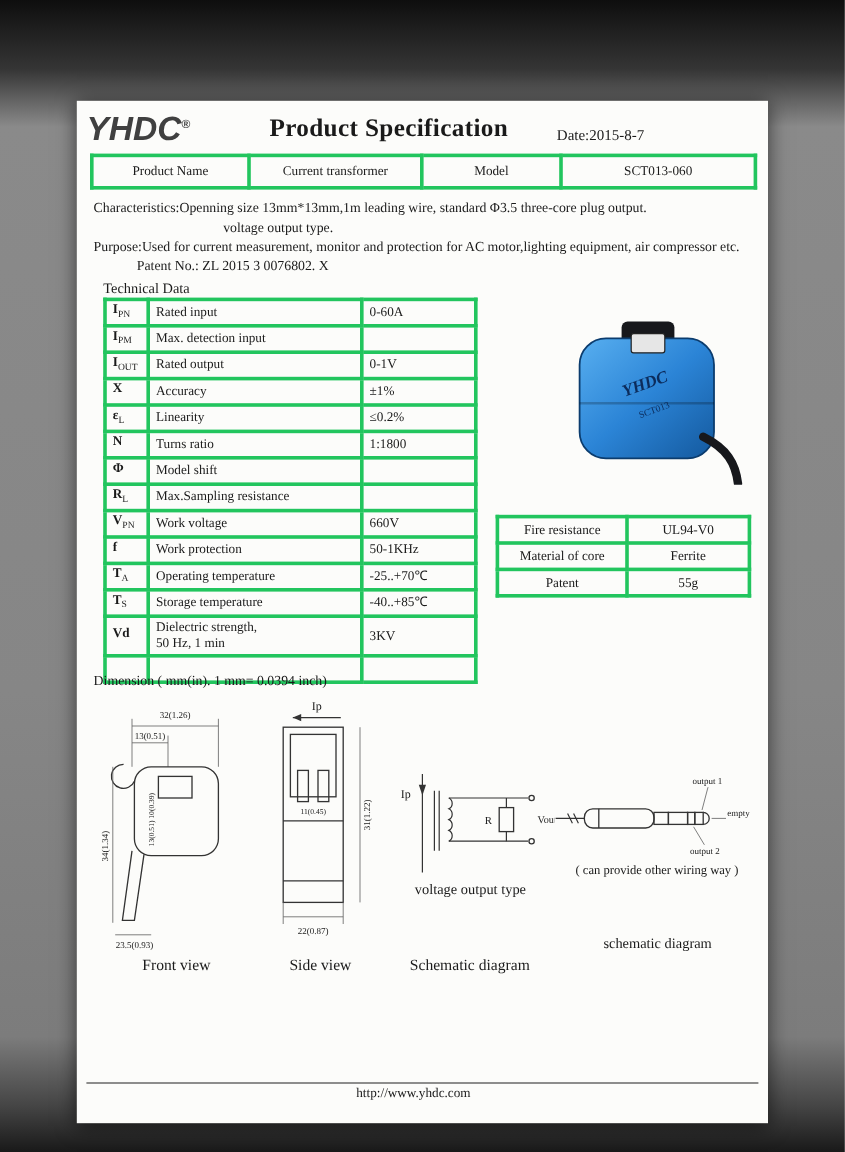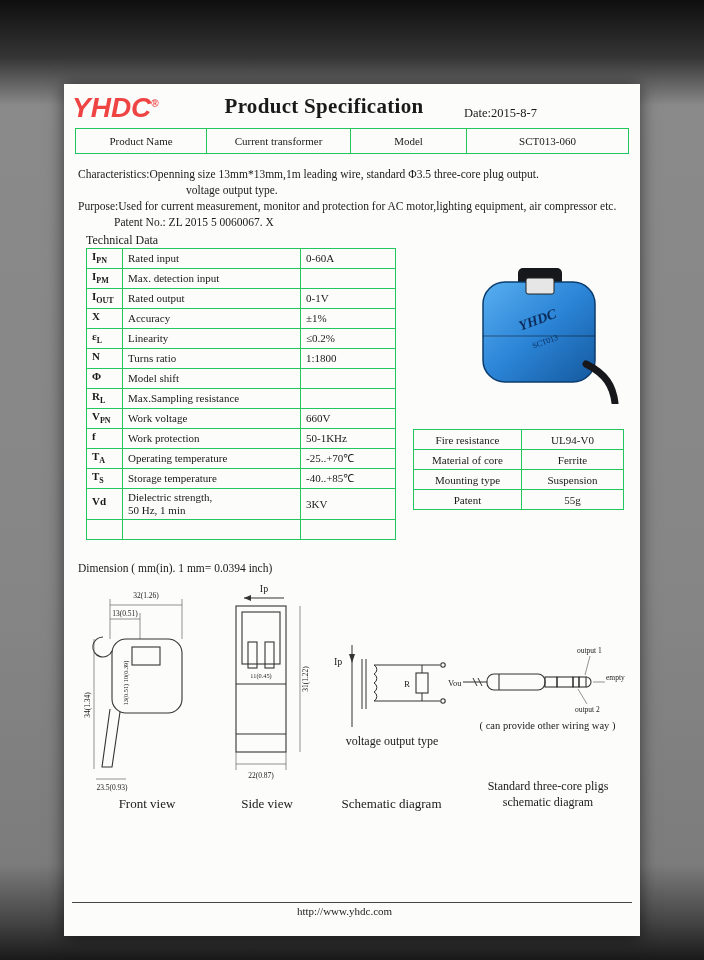--- a/index.html
+++ b/index.html
@@ -3,37 +3,37 @@
 <meta charset="utf-8">
 <style>
   html,body{margin:0;padding:0;}
   body{
     width:704px;height:960px;position:relative;overflow:hidden;
     background:linear-gradient(180deg,#0e0e0e 0%,#353535 6%,#8a8a8a 11%,#868686 60%,#7c7c7c 90%,#454545 96%,#191919 100%);
     font-family:"Liberation Serif",serif;color:#1a1a1a;
   }
   .page{position:absolute;left:64px;top:84px;width:576px;height:852px;background:#fcfcfa;box-shadow:0 2px 16px rgba(0,0,0,.6);}
   .abs{position:absolute;}
-  .logo{left:8px;top:8px;font-family:"Liberation Sans",sans-serif;font-style:italic;font-weight:bold;font-size:28px;color:#ef4444;text-align:center;}
+  .logo{left:8px;top:8px;font-family:"Liberation Sans",sans-serif;font-style:italic;font-weight:bold;font-size:28px;color:#404040;text-align:center;}
   .logo sup{font-size:10px;font-style:normal;}
   .title{left:100px;top:10px;width:320px;text-align:center;font-size:21px;font-weight:bold;letter-spacing:.3px;}
   .date{left:400px;top:22px;font-size:12.5px;}
   table.grid{border-collapse:collapse;table-layout:fixed;position:absolute;}
-  table.grid td{border:1px solid #22c55e;font-size:11px;padding:0 5px;overflow:hidden;vertical-align:middle;}
+  table.grid td{border:3px solid #22c55e;font-size:11px;padding:0 5px;overflow:hidden;vertical-align:middle;}
   .header-table{left:11px;top:44px;width:553px;}
   .header-table td{text-align:center;height:24px;font-size:12px;}
   .desc{left:14px;top:82px;width:548px;font-size:11.5px;line-height:16px;}
   .desc .indent1{margin-left:108px;}
   .desc .indent2{margin-left:36px;}
   .tech-title{left:22px;top:149px;font-size:12px;}
   .tech-table{left:22px;top:164px;width:309px;}
   .tech-table td{height:19px;line-height:13px;}
   .tech-table tr.tall td{height:30px;}
   .tech-table td.sym{font-weight:bold;}
-  .tech-table td.sym sub{font-size:8px;font-weight:bold;}
+  .tech-table td.sym sub{font-size:8px;font-weight:normal;}
   .tech-table td.pval{text-align:left;}
   .blk{display:block;}
   .props-table{left:349px;top:345px;width:210px;}
   .props-table td{height:19px;text-align:center;}
   .dim-note{left:14px;top:459px;font-size:11.5px;margin-top:19px;}
   .caption{font-size:13px;text-align:center;}
   .subcaption{font-size:12px;text-align:center;}
   .plug-note{font-size:10.5px;text-align:center;}
   .footer-line{left:8px;top:818px;width:560px;border-top:1px solid #444;height:0;}
   .footer-url{left:0;top:821px;width:561px;text-align:center;font-size:11px;}
@@ -66,21 +66,21 @@
       <td>Model</td>
       <td>SCT013-060</td>
     </tr>
   </tbody>
     </table>
 
   <div class="abs desc">
     <div>Characteristics:Openning size 13mm*13mm,1m leading wire, standard Φ3.5 three-core plug output.</div>
     <div class="indent1">voltage output type.</div>
     <div>Purpose:Used for current measurement, monitor and protection for AC motor,lighting equipment, air compressor etc.</div>
-    <div class="indent2">Patent No.:  ZL 2015 5 0060067. X</div>
+    <div class="indent2">Patent No.:  ZL 2015 3 0076802. X</div>
   </div>
 
   <div class="abs tech-title">Technical Data</div>
 
   <table class="grid tech-table">
     <colgroup>
         <col style="width:36px">
         <col style="width:178px">
         <col style="width:95px">
       </colgroup>
@@ -188,24 +188,20 @@
     <tbody>
         <tr>
       <td>Fire resistance</td>
       <td>UL94-V0</td>
     </tr>
     <tr>
       <td>Material of core</td>
       <td>Ferrite</td>
     </tr>
     <tr>
-      <td>Mounting type</td>
-      <td>Suspension</td>
-    </tr>
-    <tr>
       <td>Patent</td>
       <td>55g</td>
     </tr>
   </tbody>
     </table>
 
   <div class="abs dim-note">Dimension ( mm(in). 1 mm= 0.0394 inch)</div>
 
   <svg class="abs" style="left:18px;top:505px;" width="125" height="205" viewBox="0 0 125 205">
     <line x1="28" y1="16" x2="100" y2="16" class="dim"></line>
@@ -280,20 +276,19 @@
     <line x1="146" y1="40" x2="134" y2="40" class="dim"></line>
     <text x="116" y="70">output 2</text>
     <line x1="128" y1="62" x2="119" y2="47" class="dim"></line>
   </svg>
   <div class="abs plug-note" style="left:396px;top:636px;width:175px;">( can provide other wiring way )</div>
 
   <div class="abs caption" style="left:18px;top:712px;width:130px;">Front view</div>
   <div class="abs caption" style="left:148px;top:712px;width:110px;">Side view</div>
   <div class="abs caption" style="left:255px;top:712px;width:145px;">Schematic diagram</div>
   <div class="abs subcaption" style="left:398px;top:694px;width:172px;line-height:16px;">
-    <div>Standard three-core pligs</div>
     <div>schematic diagram</div>
   </div>
 
   <div class="abs footer-line"></div>
   <div class="abs footer-url">http://www.yhdc.com</div>
 
 </div>
 
 </body></html>

